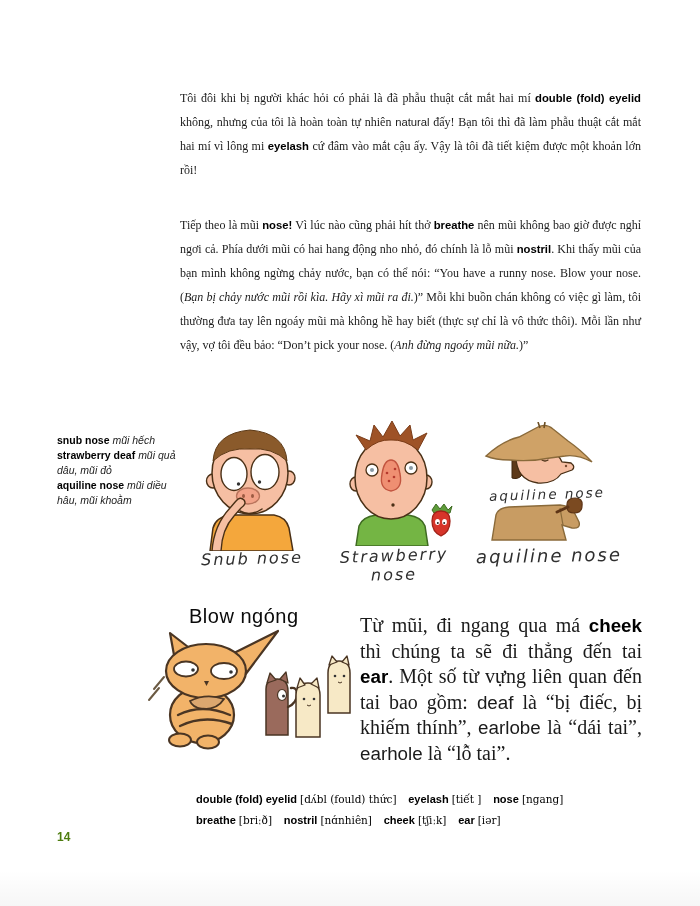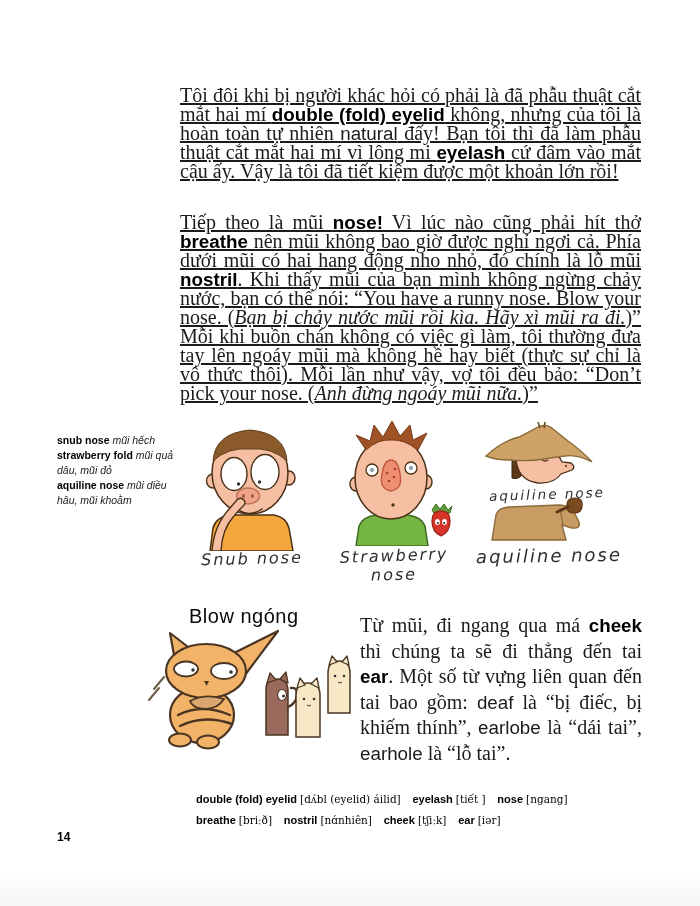--- a/index.html
+++ b/index.html
@@ -7,23 +7,22 @@
     position:relative;width:700px;height:906px;background:#ffffff;
     overflow:hidden;font-family:"Liberation Serif",serif;color:#1b1b1b;
   }
   .page::after{
     content:"";position:absolute;left:0;bottom:0;width:100%;height:36px;
     background:linear-gradient(to bottom,rgba(0,0,0,0),rgba(0,0,0,0.035));
     pointer-events:none;
   }
   .abs{position:absolute;}
   .para{
-    width:461px;font-size:20px;line-height:19px;text-align:justify;
+    width:461px;font-size:12px;line-height:24px;text-align:justify;
     color:#1b1b1b;
-    text-decoration:underline;
   }
   .b{font-family:"Liberation Sans","DejaVu Sans",sans-serif;font-weight:700;font-size:0.94em;color:#000;}
   .sans{font-family:"Liberation Sans","DejaVu Sans",sans-serif;font-size:0.94em;}
   .i{font-style:italic;}
   .ipa{font-family:"DejaVu Serif",serif;}
   .sidebar{
     font-family:"Liberation Sans","DejaVu Sans",sans-serif;
     font-size:10.5px;line-height:15px;color:#222;width:138px;margin-top:14px;
   }
   .sidebar .b{font-size:1em;}
@@ -39,34 +38,34 @@
   .ear-para{
     width:282px;font-size:20px;line-height:25.5px;text-align:justify;
   }
   .pron{
     font-family:"Liberation Sans","DejaVu Sans",sans-serif;
     font-size:10.5px;line-height:21px;color:#000;white-space:pre;
   }
   .pron .b{font-size:1.05em;}
   .pagenum{
     font-family:"Liberation Sans","DejaVu Sans",sans-serif;
-    font-size:12px;font-weight:700;color:#000000;
+    font-size:12px;font-weight:700;color:#4d7c0f;
   }
   svg{display:block;}
 </style>
 </head>
 <body>
 
 <div class="page">
 
   <div class="abs para" style="left:180px;top:86px;"><span>Tôi đôi khi bị người khác hỏi có phải là đã phẫu thuật cắt mắt hai mí </span><span class="b">double (fold) eyelid</span><span> không, nhưng của tôi là hoàn toàn tự nhiên </span><span class="sans">natural</span><span> đấy! Bạn tôi thì đã làm phẫu thuật cắt mắt hai mí vì lông mi </span><span class="b">eyelash</span><span> cứ đâm vào mắt cậu ấy. Vậy là tôi đã tiết kiệm được một khoản lớn rồi!</span></div>
 
   <div class="abs para" style="left:180px;top:213px;"><span>Tiếp theo là mũi </span><span class="b">nose!</span><span> Vì lúc nào cũng phải hít thở </span><span class="b">breathe</span><span> nên mũi không bao giờ được nghỉ ngơi cả. Phía dưới mũi có hai hang động nho nhỏ, đó chính là lỗ mũi </span><span class="b">nostril</span><span>. Khi thấy mũi của bạn mình không ngừng chảy nước, bạn có thể nói: “You have a runny nose. Blow your nose. (</span><span class="i">Bạn bị chảy nước mũi rồi kìa. Hãy xì mũi ra đi.</span><span>)” Mỗi khi buồn chán không có việc gì làm, tôi thường đưa tay lên ngoáy mũi mà không hề hay biết (thực sự chỉ là vô thức thôi). Mỗi lần như vậy, vợ tôi đều bảo: “Don’t pick your nose. (</span><span class="i">Anh đừng ngoáy mũi nữa.</span><span>)”</span></div>
 
-  <div class="abs sidebar" style="left:57px;top:419px;"><span class="b">snub nose </span><span class="i">mũi hếch</span><br><span class="b">strawberry fold </span><span class="i">mũi quả</span><br><span class="i">dâu, mũi đỏ</span><br><span class="b">aquiline nose </span><span class="i">mũi diều</span><br><span class="i">hâu, mũi khoằm</span></div>
+  <div class="abs sidebar" style="left:57px;top:419px;"><span class="b">snub nose </span><span class="i">mũi hếch</span><br><span class="b">strawberry deaf </span><span class="i">mũi quả</span><br><span class="i">dâu, mũi đỏ</span><br><span class="b">aquiline nose </span><span class="i">mũi diều</span><br><span class="i">hâu, mũi khoằm</span></div>
 
   <svg class="abs" style="left:196px;top:421px;" width="110" height="130" viewBox="0 0 110 130">
     <path d="M14,130 L17,107 Q20,96 34,94 L78,94 Q90,96 93,107 L97,130 Z" fill="#f4a73c" stroke="#4a3016" stroke-width="1.5"></path>
     <ellipse cx="17" cy="60" rx="6.5" ry="7" fill="#f6bfa3" stroke="#4a3016" stroke-width="1.4"></ellipse>
     <ellipse cx="93" cy="57" rx="6" ry="7" fill="#f6bfa3" stroke="#4a3016" stroke-width="1.4"></ellipse>
     <ellipse cx="54" cy="52" rx="38" ry="41" fill="#f6bfa3" stroke="#4a3016" stroke-width="1.5"></ellipse>
     <path d="M17,40 Q19,12 54,9 Q89,12 91,40 Q76,26 54,28 Q32,26 17,40 Z" fill="#8a5a2b" stroke="#5d3a17" stroke-width="1"></path>
     <ellipse cx="38" cy="53" rx="13" ry="16.5" fill="#ffffff" stroke="#4a3016" stroke-width="1.4"></ellipse>
     <ellipse cx="69" cy="51" rx="14" ry="17.5" fill="#ffffff" stroke="#4a3016" stroke-width="1.4"></ellipse>
     <circle cx="42.5" cy="63" r="1.7" fill="#333"></circle>
@@ -157,19 +156,19 @@
       <path d="M151,61 L154,51 L159,58 Z M165,57 L171,51 L173,61 Z" fill="#f7e9c6" stroke="#4a3523" stroke-width="1.3" stroke-linejoin="round"></path>
       <circle cx="158" cy="72" r="1.3" fill="#333"></circle>
       <circle cx="168" cy="72" r="1.3" fill="#333"></circle>
       <path d="M161,78 q2,2 4,0" fill="none" stroke="#4a3523" stroke-width="1"></path>
     </g>
   </svg>
 
   <div class="abs ear-para" style="left:360px;top:613px;"><span>Từ mũi, đi ngang qua má </span><span class="b">cheek</span><span> thì chúng ta sẽ đi thẳng đến tai </span><span class="b">ear</span><span>. Một số từ vựng liên quan đến tai bao gồm: </span><span class="sans">deaf</span><span> là “bị điếc, bị khiếm thính”, </span><span class="sans">earlobe</span><span> là “dái tai”, </span><span class="sans">earhole</span><span> là “lỗ tai”.</span></div>
 
   <div class="abs" style="left:196px;top:789px;">
-    <div class="pron"><span class="b">double (fold) eyelid </span><span class="ipa">[dʌ́bl (eyelid) áilid]</span><span>    </span><span class="b">eyelash </span><span class="ipa">[tiết ]</span><span>    </span><span class="b">nose </span><span class="ipa">[ngang]</span></div>
+    <div class="pron"><span class="b">double (fold) eyelid </span><span class="ipa">[dʌ́bl (fould) thức]</span><span>    </span><span class="b">eyelash </span><span class="ipa">[tiết ]</span><span>    </span><span class="b">nose </span><span class="ipa">[ngang]</span></div>
     <div class="pron"><span class="b">breathe </span><span class="ipa">[briːð]</span><span>    </span><span class="b">nostril </span><span class="ipa">[nɑ́nhiên]</span><span>    </span><span class="b">cheek </span><span class="ipa">[tʃiːk]</span><span>    </span><span class="b">ear </span><span class="ipa">[iər]</span></div>
   </div>
 
   <div class="abs pagenum" style="left:57px;top:830px;">14</div>
 
 </div>
 
 </body></html>

